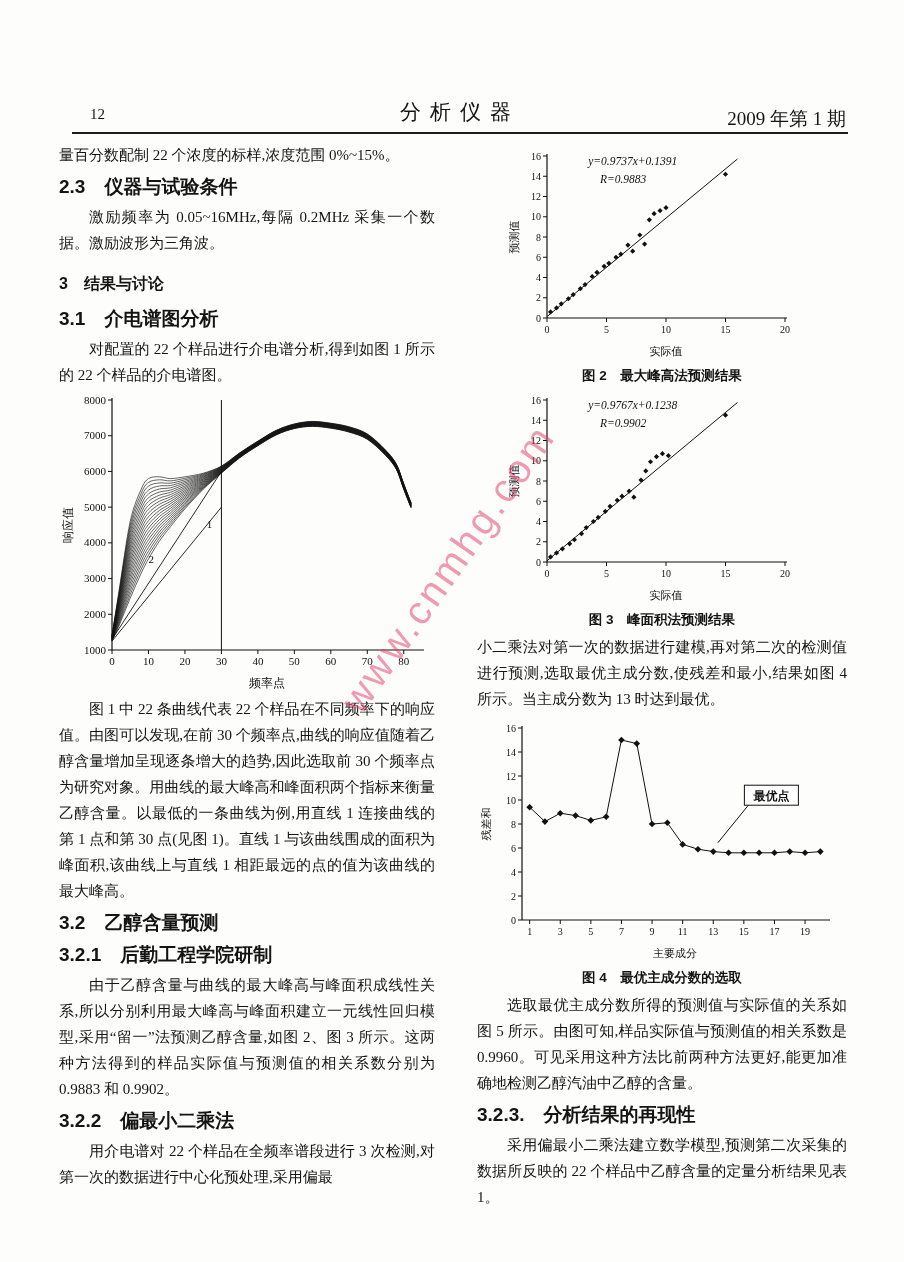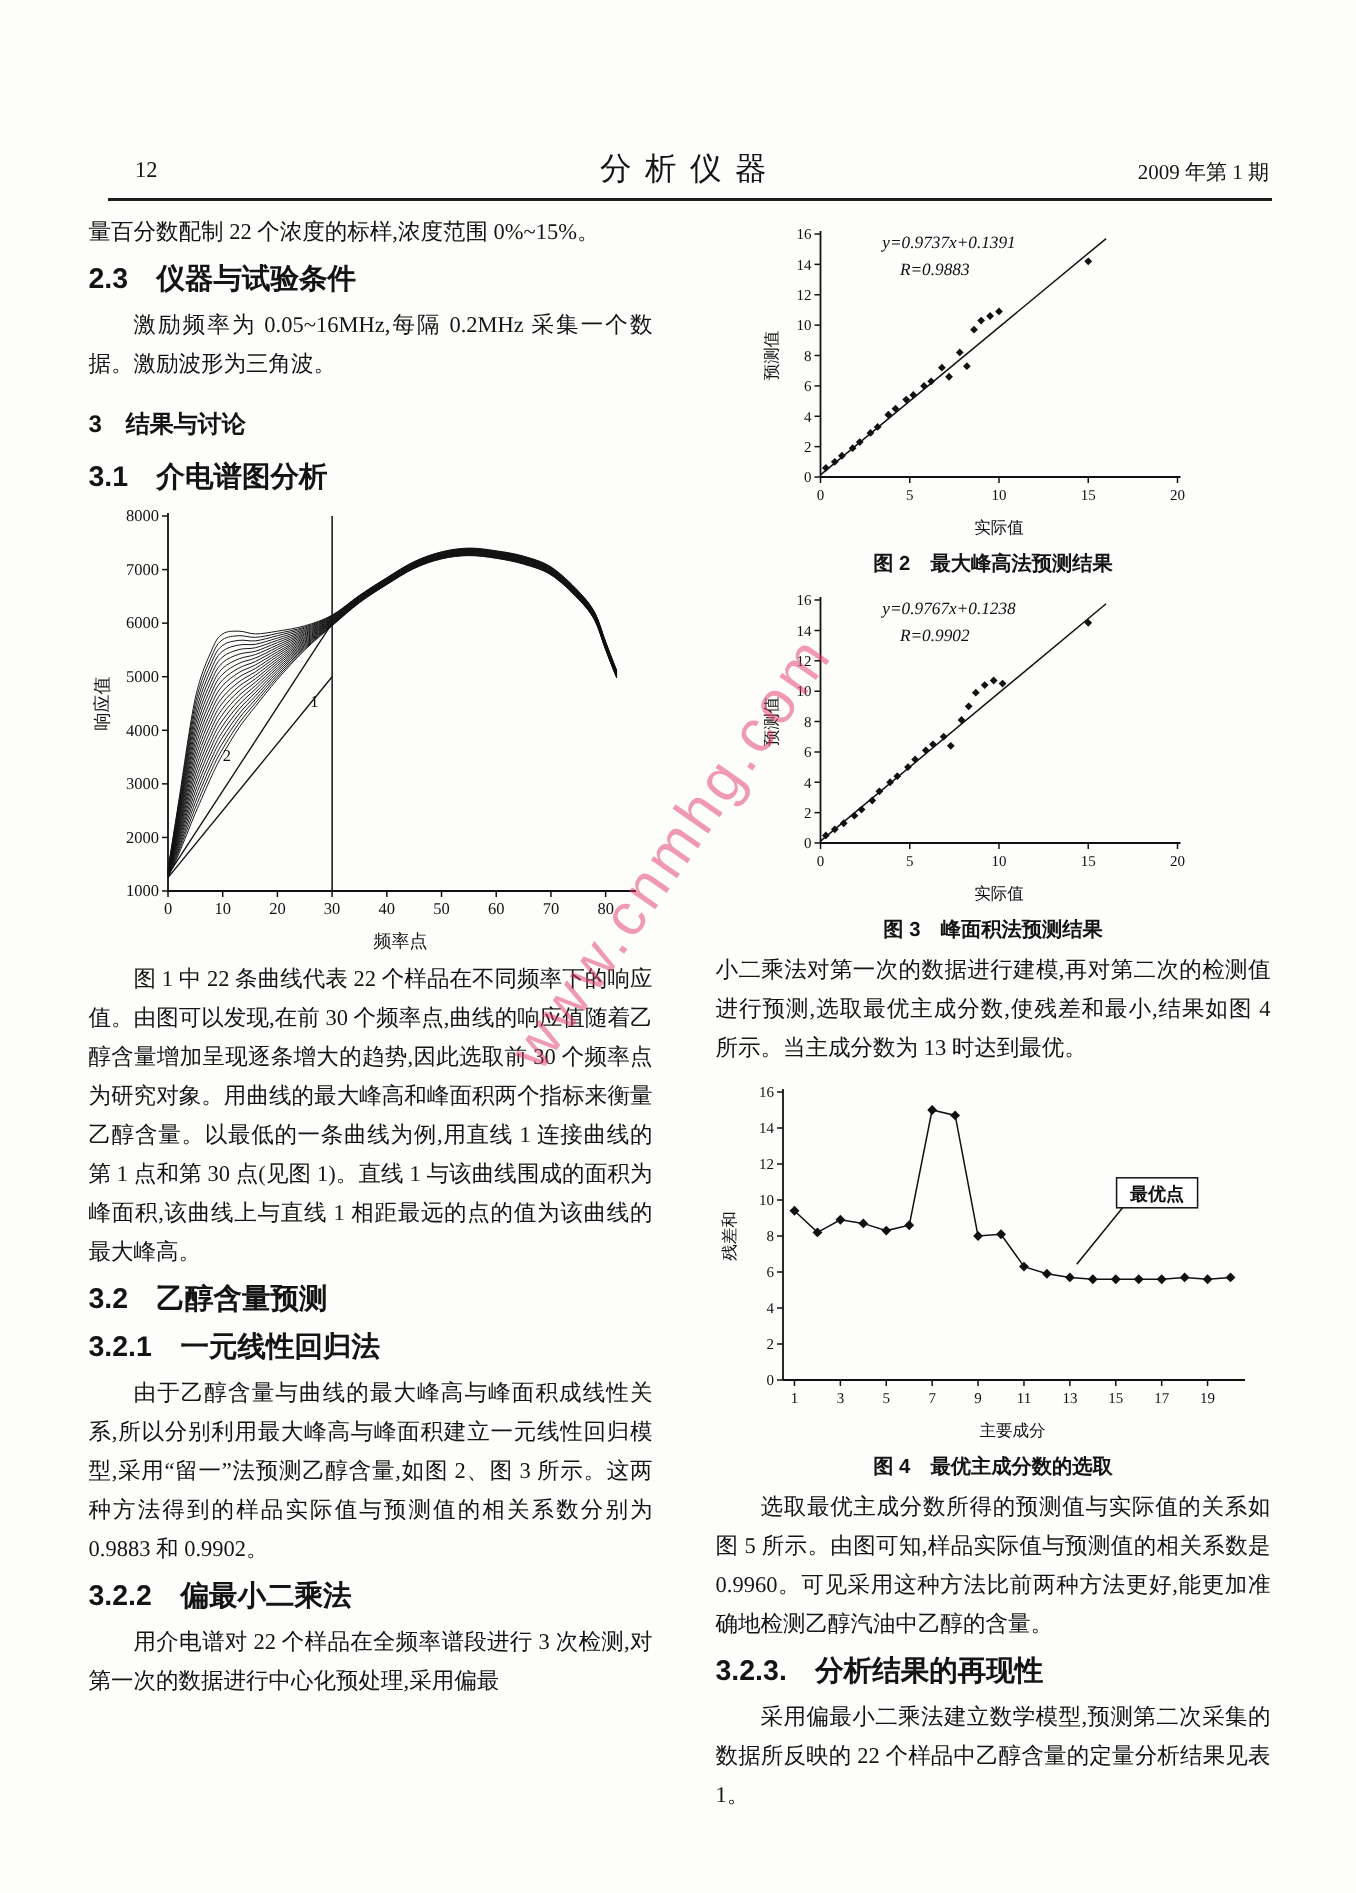--- a/index.html
+++ b/index.html
@@ -6,21 +6,21 @@
   body{
     width:904px;height:1262px;position:relative;overflow:hidden;
     background:#fdfdfc;color:#141414;
     font-family:"Liberation Serif","DejaVu Serif",serif;
   }
   .page{position:absolute;inset:0;}
   
   .hdr{position:absolute;top:98px;left:72px;width:776px;height:32px;}
   .hdr .pageno{position:absolute;left:18px;top:8px;font-size:15px;}
   .hdr .jtitle{position:absolute;left:50%;transform:translateX(-50%);top:0;font-size:21px;letter-spacing:9px;text-align:right;}
-  .hdr .issue{position:absolute;right:2px;top:8px;font-size:14px;}
+  .hdr .issue{position:absolute;right:2px;top:8px;font-size:19px;}
   .rule{position:absolute;top:132px;left:72px;width:776px;border-top:2px solid #1c1c1c;}
   
   .col{position:absolute;top:142px;font-size:15px;line-height:26px;text-align:justify;}
   .col-left{left:59px;width:376px;}
   .col-right{left:477px;width:370px;}
   p{margin:0;text-indent:2em;}
   p.noind{text-indent:0;}
   .h{font-family:"Liberation Sans","DejaVu Sans",sans-serif;font-weight:700;font-size:19px;margin:6px 0 4px;text-indent:0;}
   .h-sec{font-size:16px;margin:15px 0 9px;}
   figure{margin:6px 0 4px;text-align:center;}
@@ -45,20 +45,21 @@
     <span class="issue">2009 年第 1 期</span>
   </div>
   <div class="rule"></div>
 
   <div class="col col-left">
     <p class="noind">量百分数配制 22 个浓度的标样,浓度范围 0%~15%。</p>
     <div class="h">2.3　仪器与试验条件</div>
     <p>激励频率为 0.05~16MHz,每隔 0.2MHz 采集一个数据。激励波形为三角波。</p>
     <div class="h h-sec">3　结果与讨论</div>
     <div class="h">3.1　介电谱图分析</div>
+    <p>对配置的 22 个样品进行介电谱分析,得到如图 1 所示的 22 个样品的介电谱图。</p>
 
     <figure>
       <div class="chart">
           <svg width="375" height="298" viewBox="0 0 375 298">
             <line x1="52" y1="4" x2="52" y2="256" stroke="#111" stroke-width="1.2"></line>
             <line x1="52" y1="256" x2="364" y2="256" stroke="#111" stroke-width="1.2"></line>
             <line x1="52" y1="256" x2="52" y2="260" stroke="#111"></line>
             <text x="52" y="271" fill="#111" font-family="&quot;Liberation Serif&quot;,&quot;DejaVu Serif&quot;,serif" font-size="11" text-anchor="middle">0</text>
             <line x1="88.47058823529412" y1="256" x2="88.47058823529412" y2="260" stroke="#111"></line>
             <text x="88.47058823529412" y="271" fill="#111" font-family="&quot;Liberation Serif&quot;,&quot;DejaVu Serif&quot;,serif" font-size="11" text-anchor="middle">10</text>
@@ -120,21 +121,21 @@
             <path d="M52.0 242.0C53.2 234.5 56.3 215.5 59.3 197.0C62.3 178.5 66.6 147.4 70.2 131.1C73.9 114.8 78.1 106.4 81.2 99.3C84.2 92.2 85.4 90.6 88.5 88.4C91.5 86.2 95.8 86.1 99.4 85.8C103.1 85.6 106.1 87.1 110.4 86.9C114.6 86.6 119.5 85.5 124.9 84.3C130.4 83.2 137.1 82.0 143.2 80.0C149.3 78.0 155.3 75.9 161.4 72.4C167.5 68.9 173.6 63.3 179.6 59.1C185.7 54.9 191.8 51.0 197.9 47.3C204.0 43.5 210.0 39.4 216.1 36.6C222.2 33.7 228.3 31.6 234.4 30.1C240.4 28.7 246.5 27.8 252.6 27.7C258.7 27.6 264.7 28.6 270.8 29.5C276.9 30.3 283.0 31.3 289.1 33.0C295.1 34.8 301.2 36.3 307.3 40.2C313.4 44.1 320.7 51.2 325.5 56.3C330.4 61.3 333.4 64.9 336.5 70.5C339.5 76.2 341.3 83.8 343.8 90.2C346.2 96.6 349.8 105.9 351.1 109.1" fill="none" stroke="#111" stroke-width="0.65"></path>
             <path d="M52.0 241.7C53.2 234.0 56.3 214.3 59.3 195.3C62.3 176.2 66.6 144.1 70.2 127.4C73.9 110.8 78.1 102.4 81.2 95.3C84.2 88.1 85.4 86.7 88.5 84.6C91.5 82.5 95.8 82.8 99.4 82.8C103.1 82.8 106.1 84.6 110.4 84.6C114.6 84.6 119.5 83.7 124.9 82.8C130.4 81.9 137.1 81.0 143.2 79.2C149.3 77.4 155.3 75.5 161.4 72.1C167.5 68.7 173.6 63.0 179.6 58.9C185.7 54.7 191.8 50.8 197.9 47.1C204.0 43.3 210.0 39.2 216.1 36.4C222.2 33.5 228.3 31.4 234.4 29.9C240.4 28.4 246.5 27.5 252.6 27.4C258.7 27.3 264.7 28.3 270.8 29.2C276.9 30.1 283.0 31.0 289.1 32.8C295.1 34.6 301.2 36.1 307.3 39.9C313.4 43.8 320.7 50.9 325.5 56.0C330.4 61.1 333.4 64.6 336.5 70.3C339.5 75.9 341.3 83.5 343.8 89.9C346.2 96.4 349.8 105.7 351.1 108.9" fill="none" stroke="#111" stroke-width="0.65"></path>
             <text x="146.8235294117647" y="133.5" fill="#111" font-family="&quot;Liberation Serif&quot;,&quot;DejaVu Serif&quot;,serif" font-size="11">1</text>
             <text x="88.47058823529412" y="169.21428571428572" fill="#111" font-family="&quot;Liberation Serif&quot;,&quot;DejaVu Serif&quot;,serif" font-size="11">2</text>
           </svg>
         </div>
     </figure>
 
     <p>图 1 中 22 条曲线代表 22 个样品在不同频率下的响应值。由图可以发现,在前 30 个频率点,曲线的响应值随着乙醇含量增加呈现逐条增大的趋势,因此选取前 30 个频率点为研究对象。用曲线的最大峰高和峰面积两个指标来衡量乙醇含量。以最低的一条曲线为例,用直线 1 连接曲线的第 1 点和第 30 点(见图 1)。直线 1 与该曲线围成的面积为峰面积,该曲线上与直线 1 相距最远的点的值为该曲线的最大峰高。</p>
     <div class="h">3.2　乙醇含量预测</div>
-    <div class="h">3.2.1　一元线性回归法</div>
+    <div class="h">3.2.1　后勤工程学院研制</div>
     <p>由于乙醇含量与曲线的最大峰高与峰面积成线性关系,所以分别利用最大峰高与峰面积建立一元线性回归模型,采用“留一”法预测乙醇含量,如图 2、图 3 所示。这两种方法得到的样品实际值与预测值的相关系数分别为 0.9883 和 0.9902。</p>
     <div class="h">3.2.2　偏最小二乘法</div>
     <p>用介电谱对 22 个样品在全频率谱段进行 3 次检测,对第一次的数据进行中心化预处理,采用偏最</p>
   </div>
 
   <div class="col col-right">
     <figure>
       <div class="chart">
           <svg width="310" height="212" viewBox="0 0 310 212">
             <line x1="40" y1="6" x2="40" y2="170" stroke="#111" stroke-width="1.2"></line>

